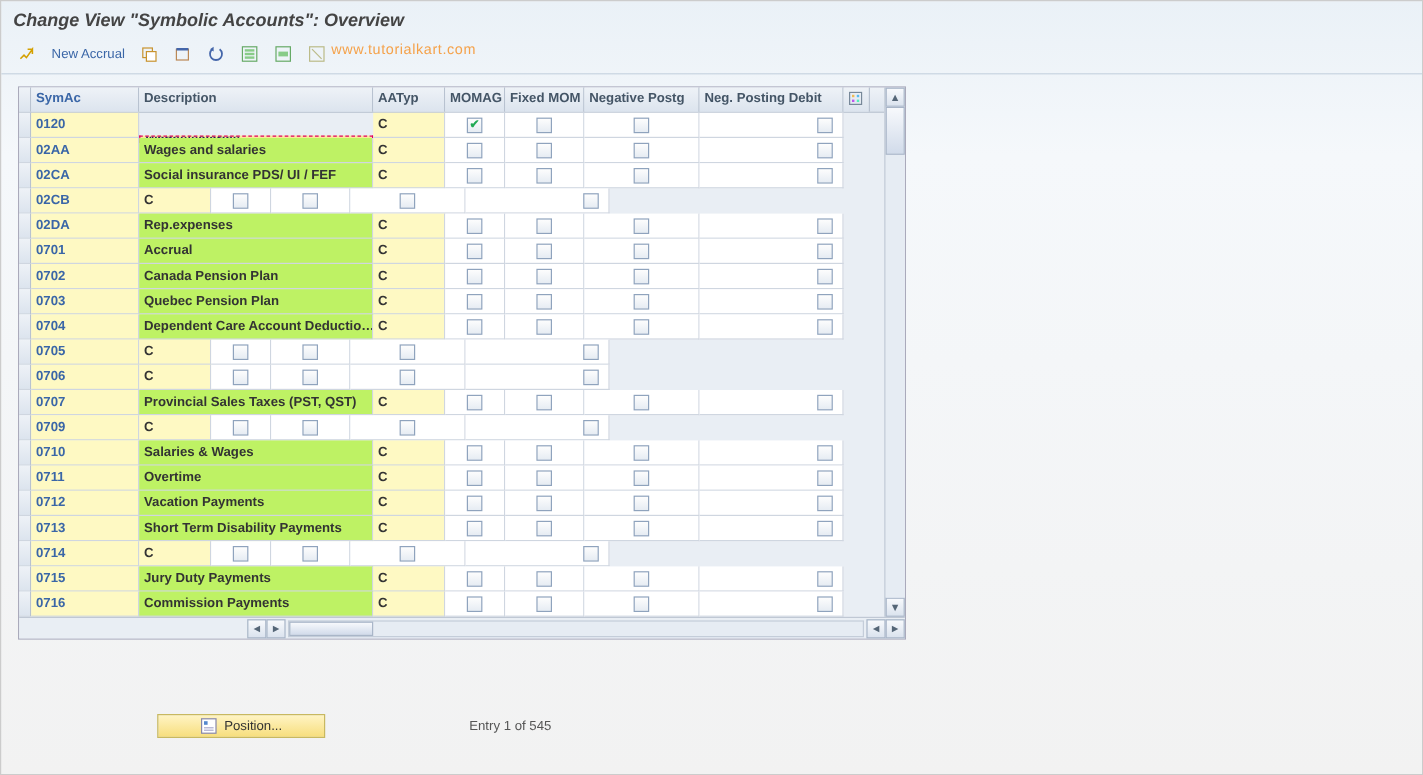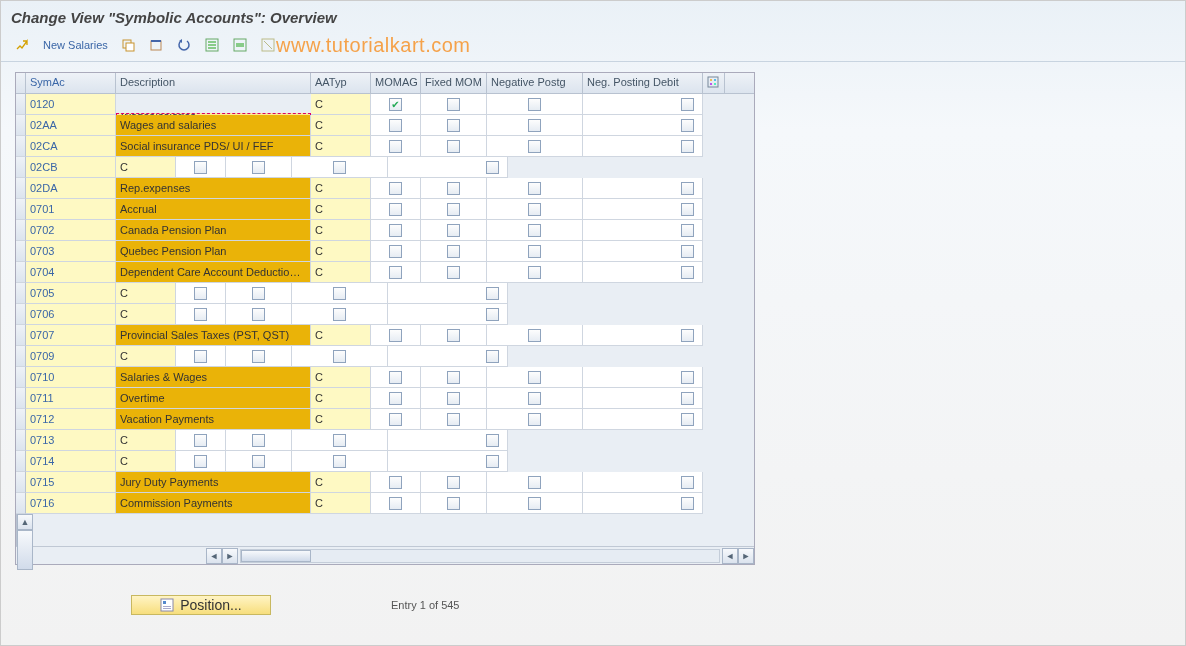--- a/index.html
+++ b/index.html
@@ -46,42 +46,43 @@
     }
     .tb-icon {
       width: 16px; height: 16px;
       display: inline-flex;
       align-items: center; justify-content: center;
       font-size: 12px;
     }
     .watermark {
       position: absolute;
       left: 275px; top: 2px;
-      font-size: 20px;
+      font-size: 12px;
       color: #f5a24a;
       letter-spacing: 0.5px;
       font-family: "Segoe UI", Arial, sans-serif;
     }
     .table-wrap {
       margin: 10px 10px 0 14px;
       border: 1px solid #aab;
       background: #e9eef4;
       width: 740px;
       position: relative;
     }
     .table-title {
       padding: 4px 6px;
       color: #466;
       font-size: 11px;
       background: linear-gradient(#f0f4f9,#e4eaf1);
       border-bottom: 1px solid #c0c8d4;
     }
     .grid {
       display: flex;
-      flex-direction: column;
+      flex-direction: row;
+      font-weight: bold;
     }
     .grid-body {
       flex: 1;
     }
     .header-row, .data-row {
       display: flex;
       flex-direction: row;
       height: 21px;
       align-items: stretch;
       font-size: 11px;
@@ -117,21 +118,21 @@
     .cell.c-symac { width: 90px; color: #3a66a7; }
     .cell.c-desc  { width: 195px; }
     .cell.c-aatyp { width: 60px; }
     .cell.c-momag { width: 50px; justify-content: center; }
     .cell.c-fixed { width: 66px; justify-content: center; }
     .cell.c-neg   { width: 96px; justify-content: center; }
     .cell.c-negd  { width: 120px; justify-content: flex-end; padding-right: 8px; }
     .cell.c-conf  { width: 22px; justify-content: center; background: linear-gradient(#eef2f7,#dce4ee); }
     .data-row .cell.c-symac,
     .data-row .cell.c-aatyp  { background: #fef9c3; }
-    .data-row .cell.c-desc   { background: #eab308; }
+    .data-row .cell.c-desc   { background: #bef264; }
     .data-row.first .cell.c-desc {
       background: #fce79a;
       border: 1px dashed #d06;
       color: #225;
       margin-top: 19px;
     }
     .chk {
       width: 13px; height: 13px;
       border: 1px solid #8fa3bd;
       background: linear-gradient(#fdfdfd,#e6ecf3);
@@ -172,42 +173,42 @@
     .footer {
       position: absolute;
       left: 130px; bottom: 30px;
       display: flex; align-items: center; gap: 120px;
     }
     .position-btn {
       width: 140px; height: 20px;
       background: linear-gradient(#fff4c4,#f7de7d);
       border: 1px solid #c8b860;
       display:flex; align-items:center; justify-content:center;
-      gap:6px; color:#3a5; font-size:14px; color:#333;
+      gap:6px; color:#3a5; font-size:11px; color:#333;
       cursor:pointer;
     }
     .position-btn .pb-icon { width:14px; height:14px; }
     .entry-label { color:#555; }
   </style>
 </head>
 <body>
 
 <div class="page">
   <div class="title-bar">Change View "Symbolic Accounts": Overview</div>
 
   <div class="toolbar">
     <span class="icon-btn">
       <span class="tb-icon">
         <svg width="16" height="16" viewBox="0 0 16 16">
             <path d="M2 12 L5 9 L7 11 L12 4 L12 8 M12 4 L8 4" stroke="#d4a000" stroke-width="1.3" fill="none"></path>
           </svg>
       </span>
     </span>
     <span class="text-btn">
-      <span>New Salaries</span>
+      <span>New Accrual</span>
     </span>
     <span class="icon-btn">
       <span class="tb-icon">
           <svg width="14" height="14" viewBox="0 0 14 14">
             <rect x="2" y="2" width="8" height="8" fill="none" stroke="#c8932e"></rect>
             <rect x="5" y="5" width="8" height="8" fill="#fff" stroke="#c8932e"></rect>
           </svg>
         </span>
     </span>
     <span class="icon-btn">
@@ -559,20 +560,21 @@
               <div class="cell c-neg">
                 <span class="chk"></span>
               </div>
               <div class="cell c-negd">
                 <span class="chk"></span>
               </div>
             </div>
             <div class="data-row">
               <div class="cell sel"></div>
               <div class="cell c-symac">0713</div>
+              <div class="cell c-desc">Short Term Disability Payments</div>
               <div class="cell c-aatyp">C</div>
               <div class="cell c-momag">
                 <span class="chk"></span>
               </div>
               <div class="cell c-fixed">
                 <span class="chk"></span>
               </div>
               <div class="cell c-neg">
                 <span class="chk"></span>
               </div>

